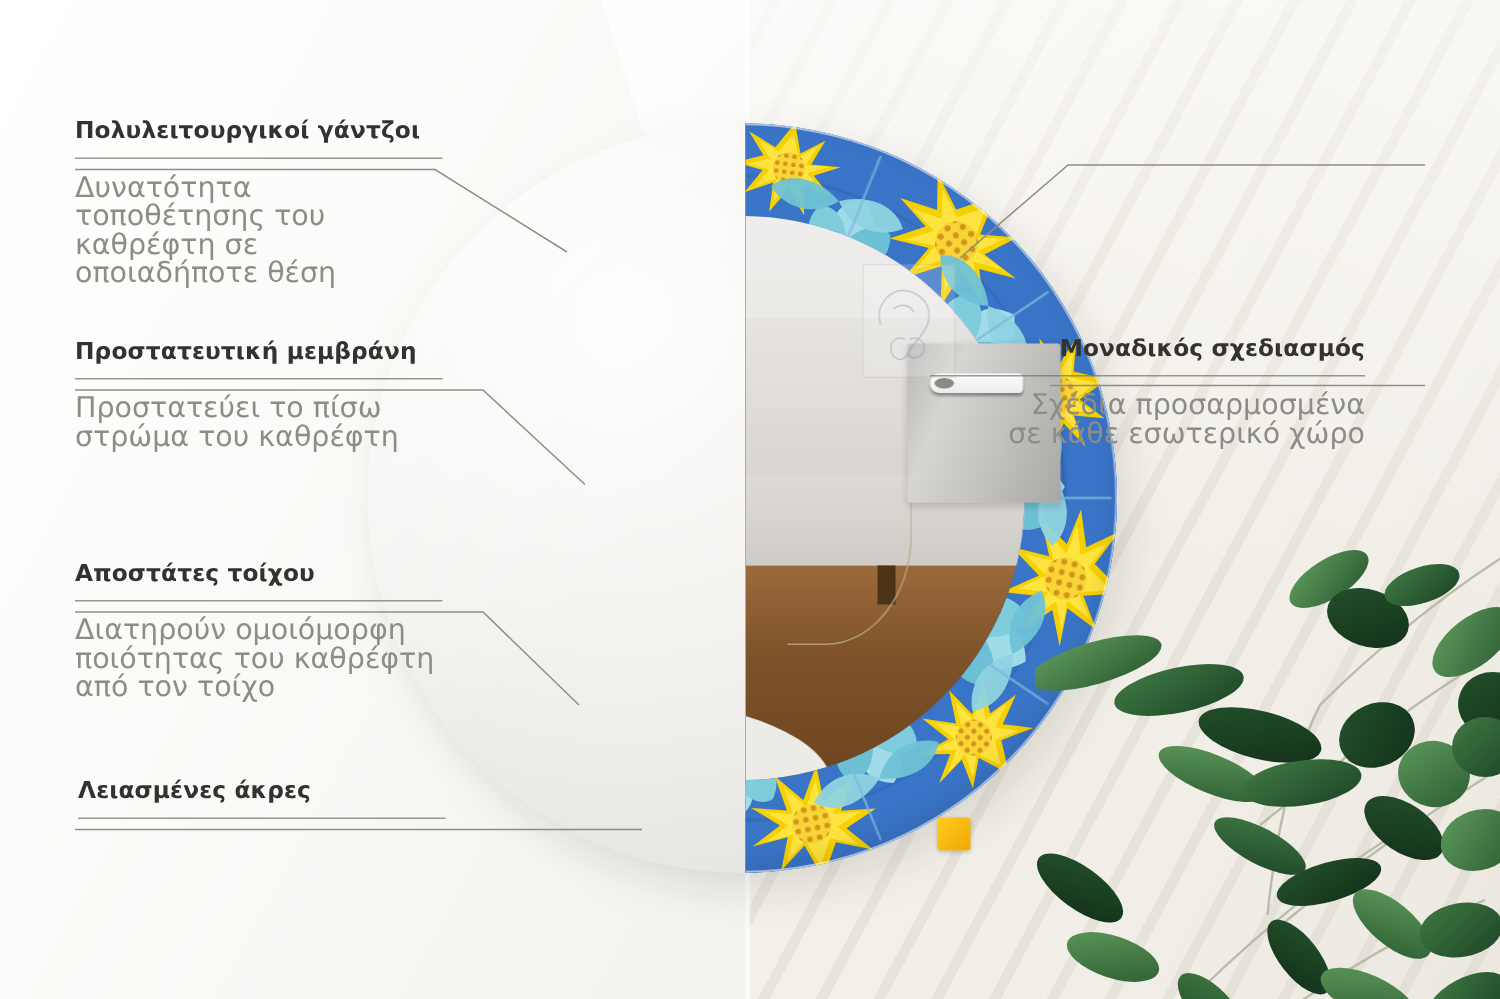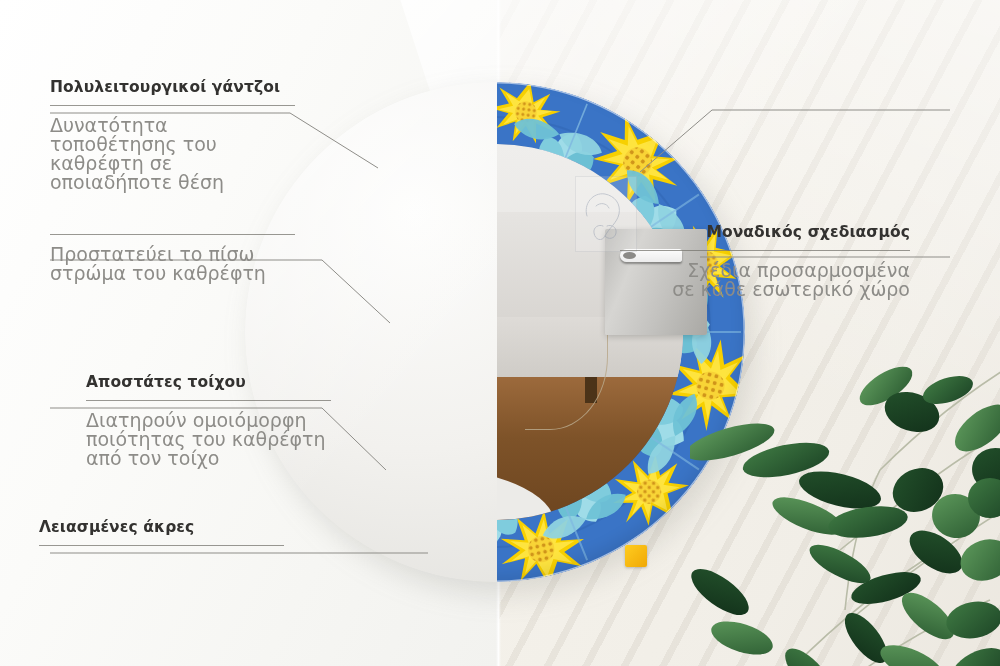--- a/index.html
+++ b/index.html
@@ -478,34 +478,35 @@
   </svg>
 
   <div class="callout left" style="left:50px; top:78px; width:245px;">
     <div class="title">Πολυλειτουργικοί γάντζοι</div>
     <div class="rule"></div>
     <div class="desc">Δυνατότητα τοποθέτησης του
 καθρέφτη σε οποιαδήποτε θέση</div>
   </div>
 
   <div class="callout left" style="left:50px; top:225px; width:245px;">
+    <div class="title">Προστατευτική μεμβράνη</div>
     <div class="rule"></div>
     <div class="desc">Προστατεύει το πίσω
 στρώμα του καθρέφτη</div>
   </div>
 
-  <div class="callout left" style="left:50px; top:373px; width:245px;margin-left:36px;">
+  <div class="callout left" style="left:50px; top:373px; width:245px;">
     <div class="title">Αποστάτες τοίχου</div>
     <div class="rule"></div>
     <div class="desc">Διατηρούν ομοιόμορφη
 ποιότητας του καθρέφτη
 από τον τοίχο</div>
   </div>
 
-  <div class="callout left" style="left:39px; top:518px; width:245px;">
+  <div class="callout left" style="left:52px; top:518px; width:245px;">
     <div class="title">Λειασμένες άκρες</div>
     <div class="rule"></div>
   </div>
 
 
   <div class="callout right" style="left:620px; top:223px; width:290px;">
     <div class="title">Μοναδικός σχεδιασμός</div>
     <div class="rule"></div>
     <div class="desc">Σχέδια προσαρμοσμένα
 σε κάθε εσωτερικό χώρο</div>

